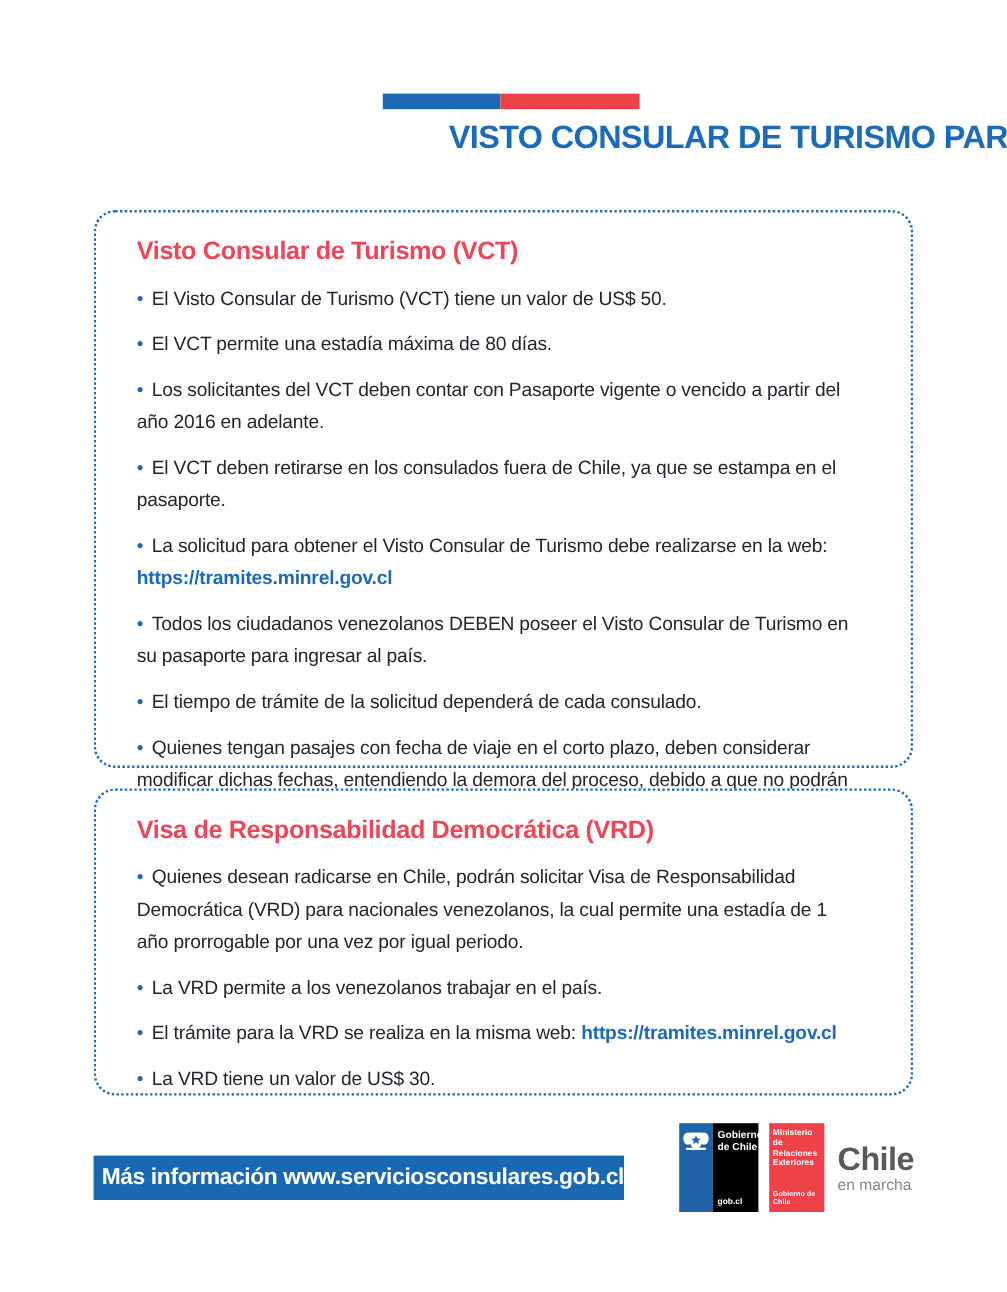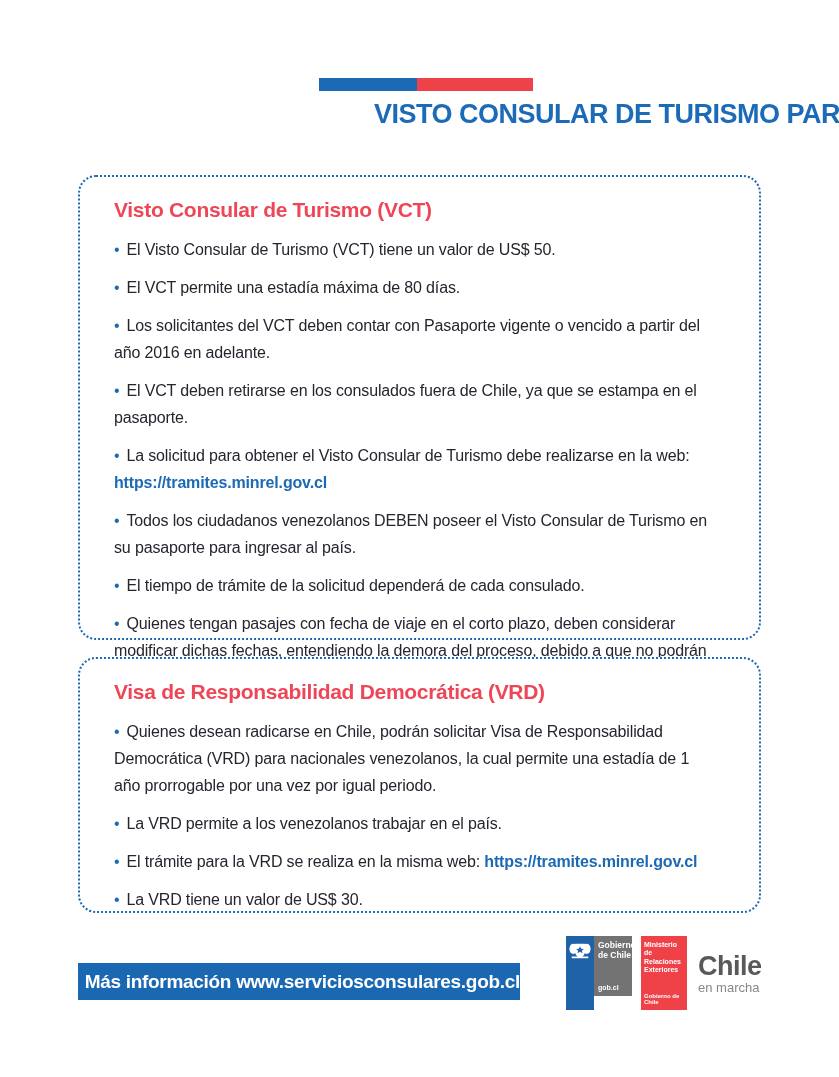--- a/index.html
+++ b/index.html
@@ -70,21 +70,21 @@
     color:#ffffff;
     font-size:19px; font-weight:bold;
     letter-spacing:-0.3px;
     text-align:right; line-height:37px;
   }
 
   
   .logos { position:absolute; left:566px; top:936px; display:flex; align-items:flex-start; }
   .logo-gob { width:66px; height:74px; display:flex; }
   .logo-gob .panel-blue { width:28px; height:74px; background:#2062a8; display:flex; justify-content:center; }
-  .logo-gob .panel-red  { width:38px; height:60px; background:#737373; position:relative; }
+  .logo-gob .panel-red  { width:38px; height:74px; background:#000000; position:relative; }
   .logo-gob .gob-lines  { padding:5px 0 0 4px; color:#fff; font-weight:bold; font-size:8.5px; line-height:1.15; }
   .logo-gob .gob-bottom { position:absolute; bottom:5px; left:4px; color:#fff; font-weight:bold; font-size:7px; }
   .coat { margin-top:5px; }
 
   .logo-min { width:46px; height:74px; background:#ee4148; position:relative; margin-left:9px; }
   .logo-min .min-lines  { padding:5px 0 0 3px; color:#fff; font-weight:bold; font-size:7px; line-height:1.2; }
   .logo-min .min-bottom { position:absolute; bottom:5px; left:3px; color:#fff; font-weight:bold; font-size:6px; }
 
   .brand { margin-left:11px; padding-top:17px; }
   .brand .big   { color:#58595b; font-size:27px; font-weight:bold; line-height:1; letter-spacing:-0.5px; }

